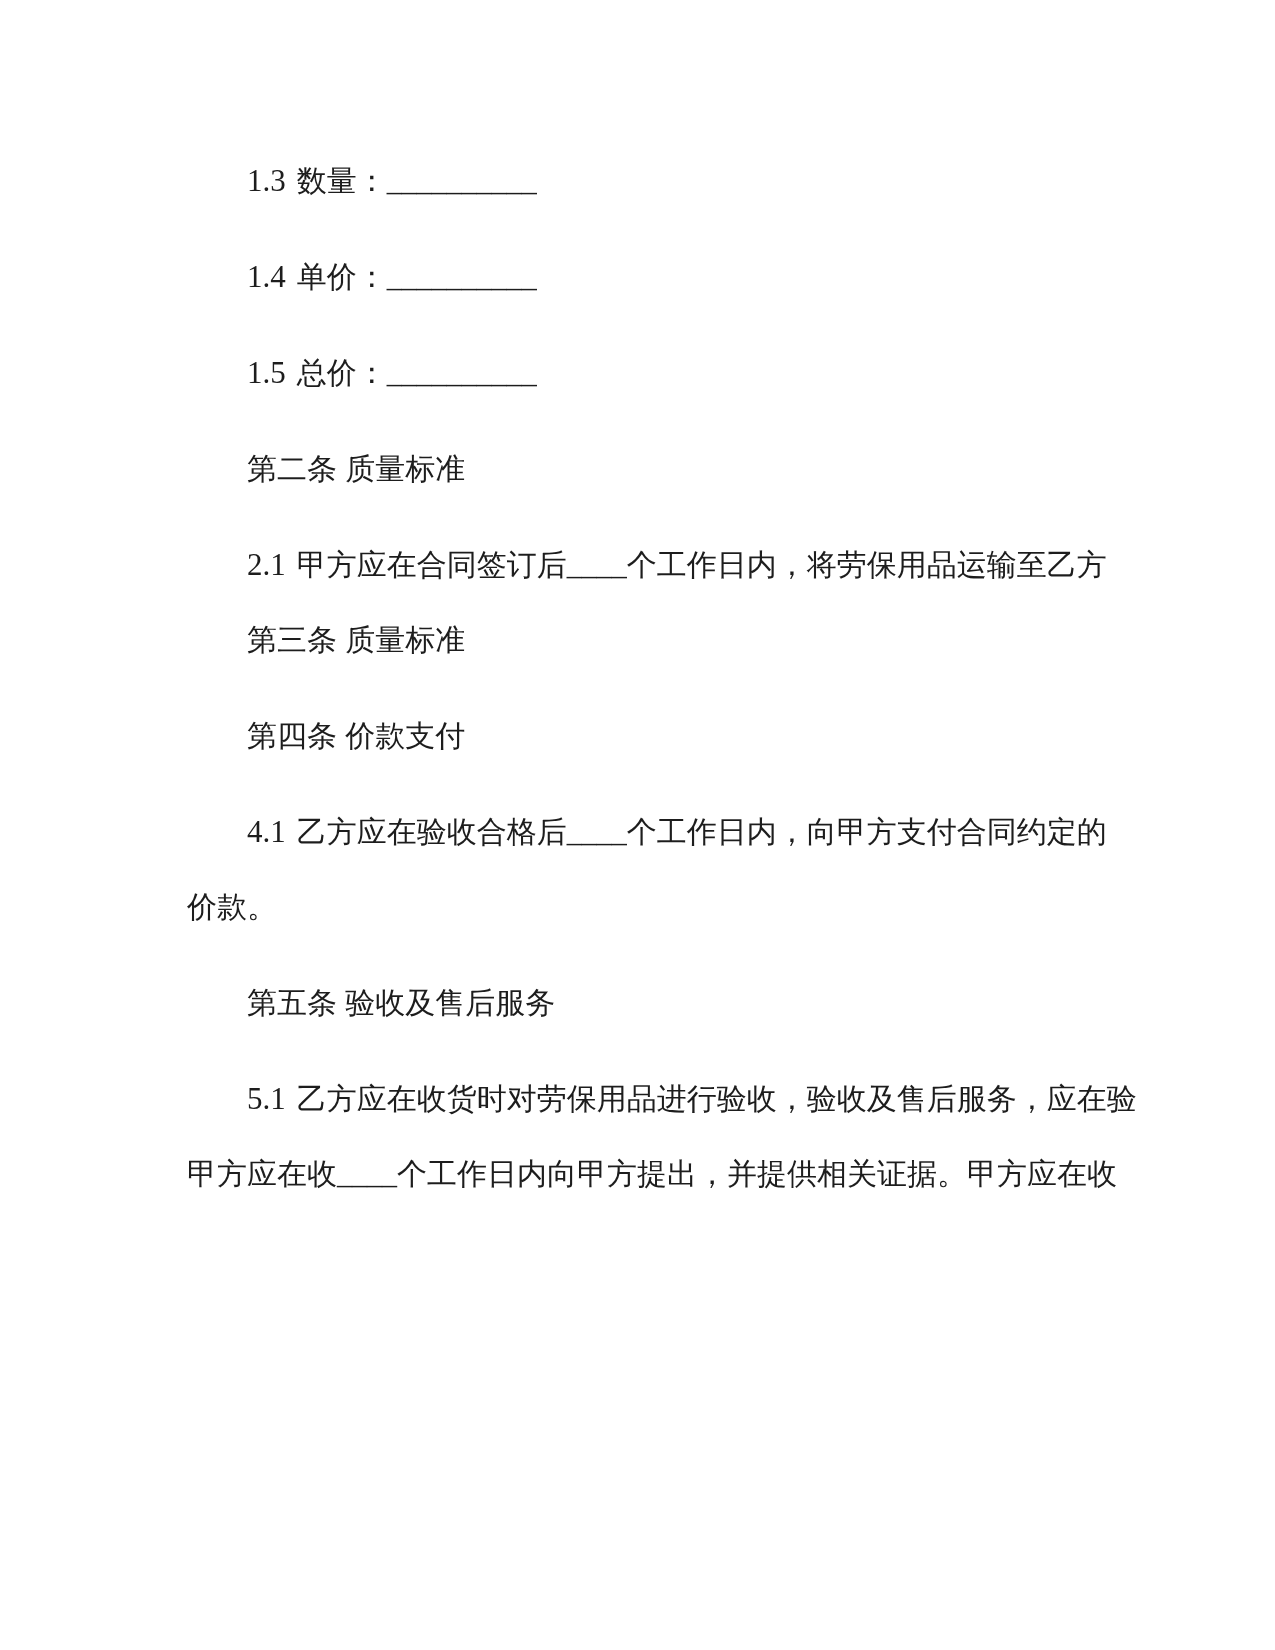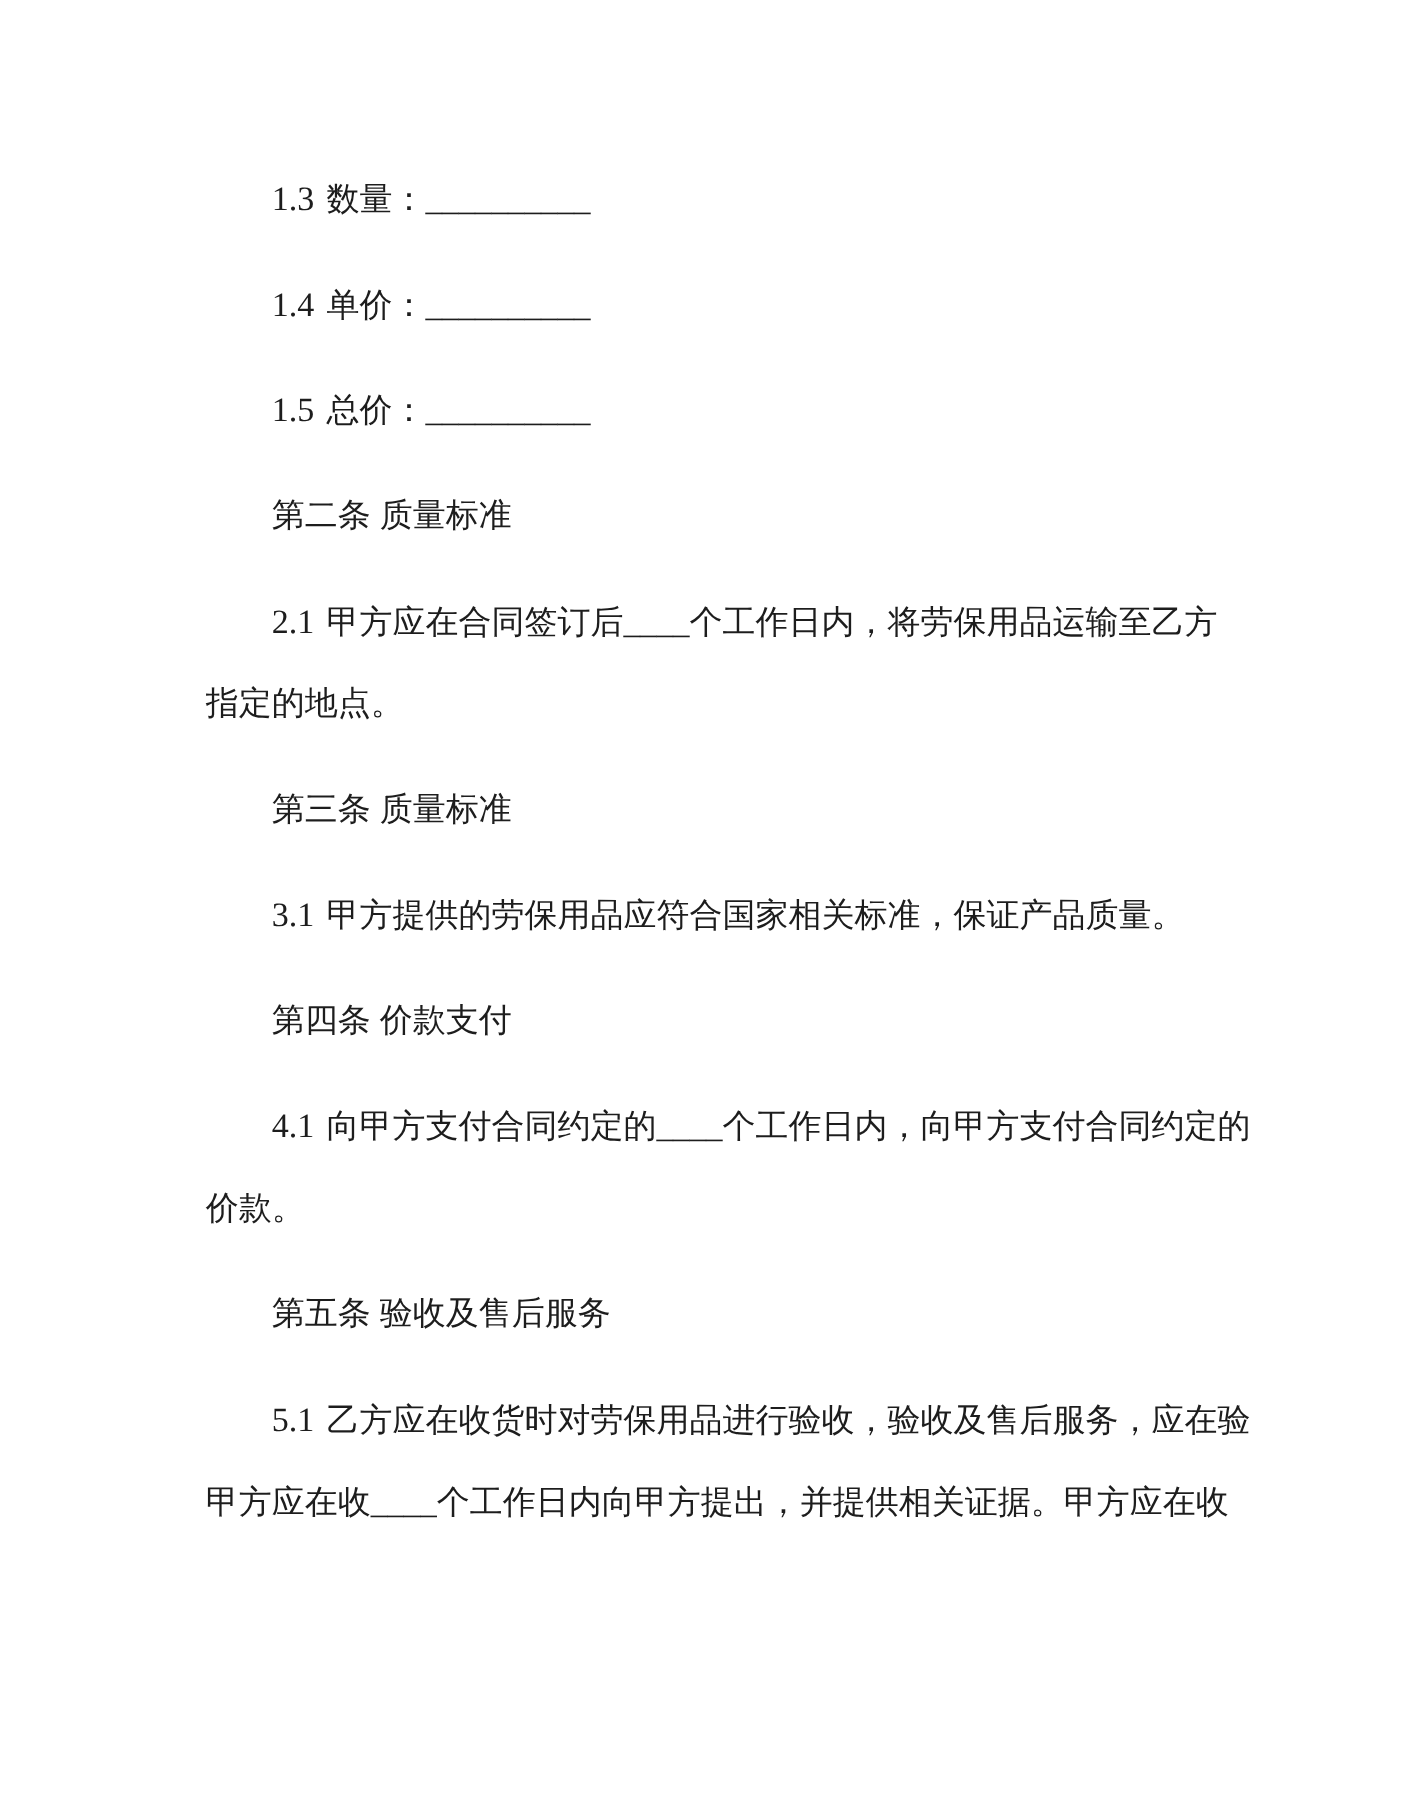--- a/index.html
+++ b/index.html
@@ -54,38 +54,32 @@
   </div>
 
   <div class="line first gap">
     <span class="txt">第二条 质量标准</span>
   </div>
 
   <div class="line first">
     <span class="num">2.1</span><span class="txt">甲方应在合同签订后</span><span class="blank">____</span><span class="txt">个工作日内，将劳保用品运输至乙方</span>
   </div>
 
-  <div class="line gap">
-    <span class="txt">指定的地点。</span>
-  </div>
 
   <div class="line first gap">
     <span class="txt">第三条 质量标准</span>
   </div>
 
-  <div class="line first gap">
-    <span class="num">3.1</span><span class="txt">甲方提供的劳保用品应符合国家相关标准，保证产品质量。</span>
-  </div>
 
   <div class="line first gap">
     <span class="txt">第四条 价款支付</span>
   </div>
 
   <div class="line first">
-    <span class="num">4.1</span><span class="txt">向甲方支付合同约定的</span><span class="blank">____</span><span class="txt">个工作日内，向甲方支付合同约定的</span>
+    <span class="num">4.1</span><span class="txt">乙方应在验收合格后</span><span class="blank">____</span><span class="txt">个工作日内，向甲方支付合同约定的</span>
   </div>
 
   <div class="line gap">
     <span class="txt">价款。</span>
   </div>
 
   <div class="line first gap">
     <span class="txt">第五条 验收及售后服务</span>
   </div>
 

